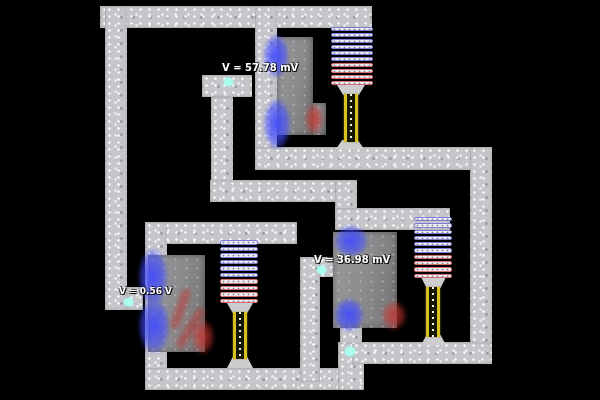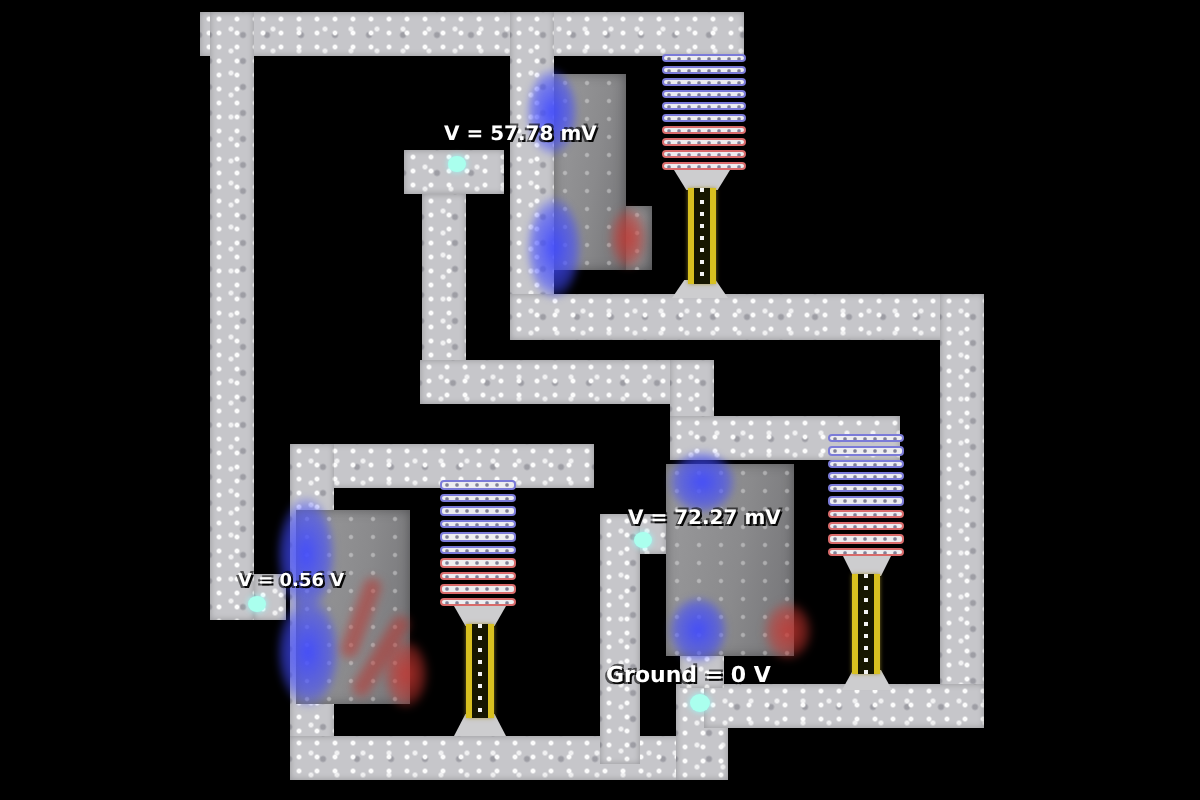--- a/index.html
+++ b/index.html
@@ -134,16 +134,15 @@
   <div class="qs" style="left:176px;top:288px;width:9px;height:42px;transform:rotate(20deg)"></div>
   <div class="qs" style="left:186px;top:305px;width:9px;height:46px;transform:rotate(32deg)"></div>
 
   <div class="dot" style="left:224px;top:78px;width:9px;height:8px"></div>
   <div class="dot" style="left:124px;top:298px;width:9px;height:8px"></div>
   <div class="dot" style="left:317px;top:266px;width:9px;height:8px"></div>
   <div class="dot" style="left:345px;top:347px;width:10px;height:9px"></div>
 
   <div class="lbl" style="left:222px;top:62px;font-size:10px">V = 57.78 mV</div>
   <div class="lbl" style="left:119px;top:286px;font-size:9px">V = 0.56 V</div>
-  <div class="lbl" style="left:314px;top:254px;font-size:10px">V = 72.27 mV</div>
-  <div class="lbl" style="left:303px;top:331px;font-size:11px">Ground = 0 V</div>
+  <div class="lbl" style="left:314px;top:254px;font-size:10px">V = 36.98 mV</div>
 
 </div>
 
 </body></html>

